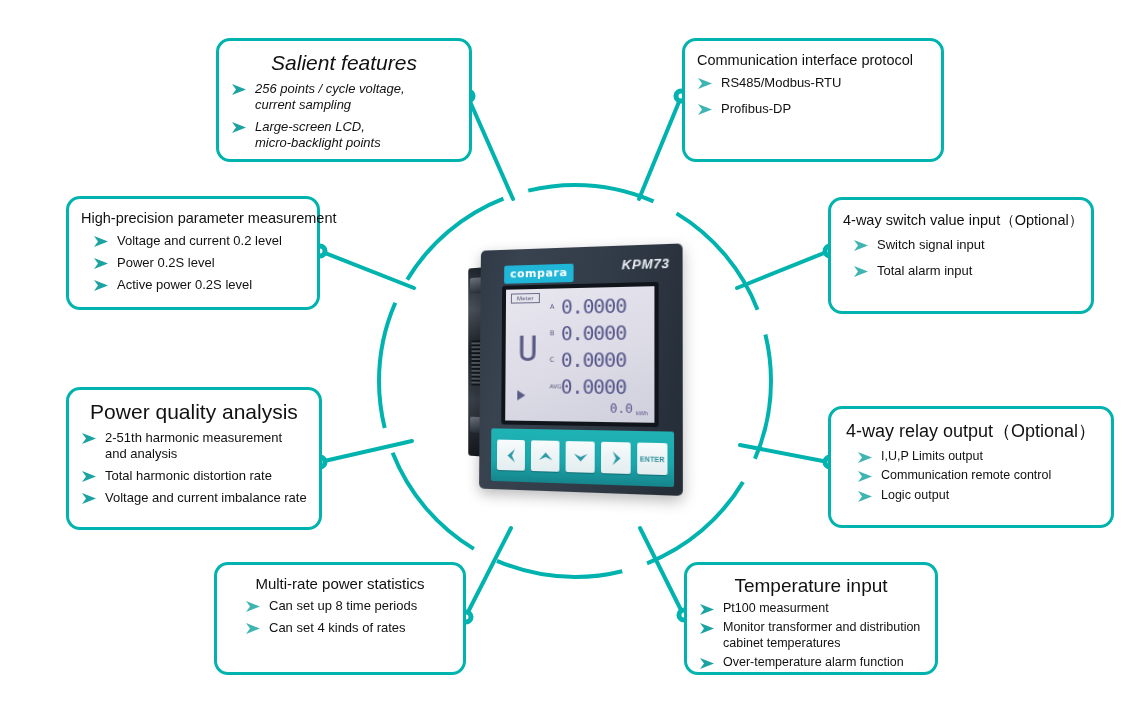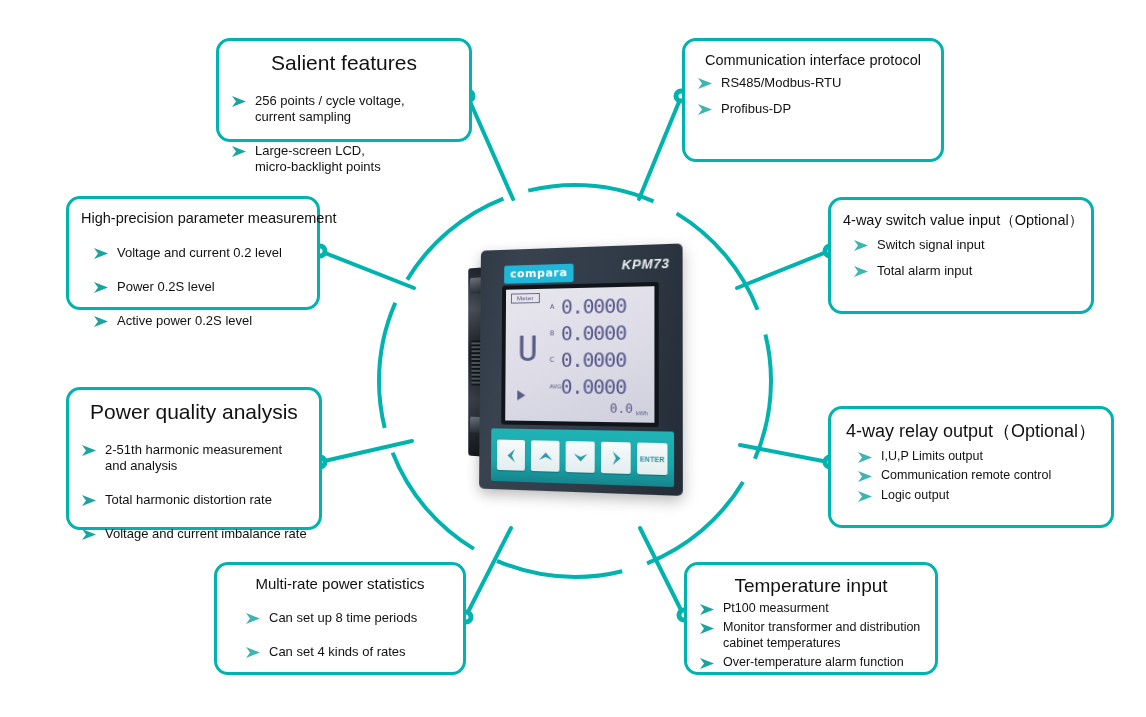--- a/index.html
+++ b/index.html
@@ -29,47 +29,47 @@
     background: #ffffff;
     border: 3px solid #00b3ae;
     border-radius: 14px;
     padding: 8px 12px 10px 12px;
   }
   .box-title {
     color: #111111;
     white-space: nowrap;
   }
   .title-big   { font-size: 21px; text-align: center; margin: 2px 0 6px 0; font-weight: 400; }
-  .title-small { font-size: 14.5px; text-align: center; margin: 3px 0 7px 0; font-weight: 400; }
+  .title-small { font-size: 14.5px; margin: 3px 0 7px 0; font-weight: 400; }
   .title-left  { text-align: left; }
 
   .items { display: flex; flex-direction: column; }
   .item {
     display: flex;
     align-items: flex-start;
     color: #111111;
     line-height: 1.22;
   }
   .bullet {
     flex: none;
     width: 18px; height: 14px;
     margin-right: 6px;
     position: relative;
     top: 2px;
   }
   .bullet svg { display: block; }
   .item-text { white-space: pre-line; }
 
   
-  .sz-13 .item { font-size: 13px; margin-bottom: 6px; margin-top: 12px; }
+  .sz-13 .item { font-size: 13px; margin-bottom: 6px; }
   .sz-12 .item { font-size: 12.5px; margin-bottom: 4px; }
   .sz-17 .item { font-size: 13px; margin-bottom: 10px; }
 
   
-  #box-salient        { left: 216px; top: 38px;  width: 256px; height: 104px; }
+  #box-salient        { left: 216px; top: 38px;  width: 256px; height: 124px; font-style: italic; }
   #box-comm           { left: 682px; top: 38px;  width: 262px; height: 124px; }
   #box-precision      { left: 66px;  top: 196px; width: 254px; height: 114px; }
   #box-switch         { left: 828px; top: 197px; width: 266px; height: 117px; }
   #box-quality        { left: 66px;  top: 387px; width: 256px; height: 143px; }
   #box-relay          { left: 828px; top: 406px; width: 286px; height: 122px; }
   #box-multirate      { left: 214px; top: 562px; width: 252px; height: 113px; }
   #box-temperature    { left: 684px; top: 562px; width: 254px; height: 113px; }
 
   
   #device {

